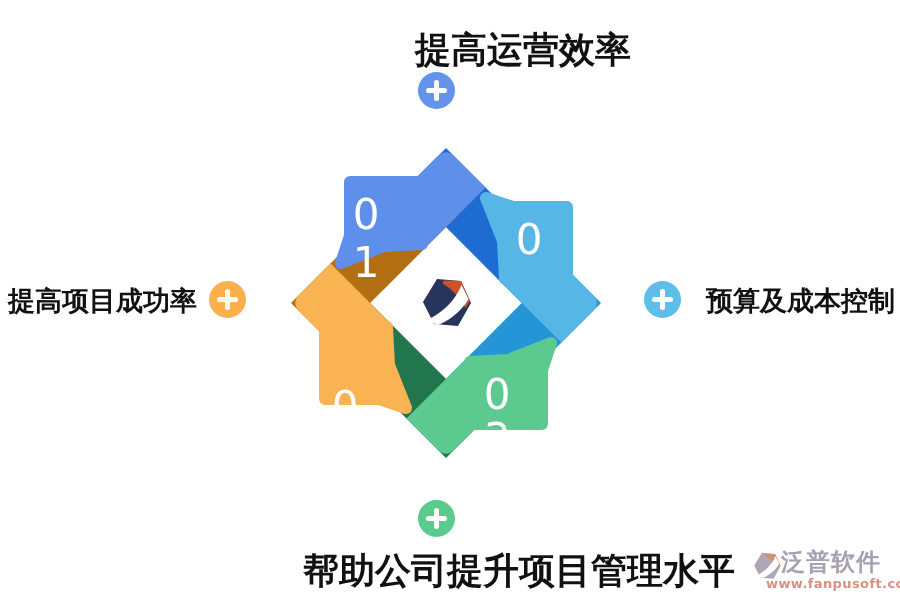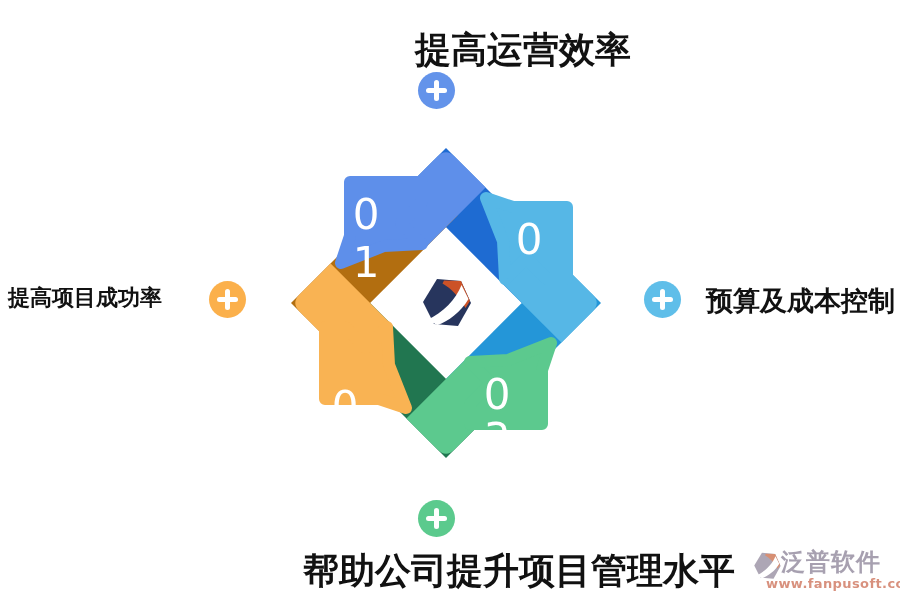--- a/index.html
+++ b/index.html
@@ -2,21 +2,21 @@
 <html><head>
 <meta charset="utf-8">
 <style>
   html,body{margin:0;padding:0;}
   .stage{position:relative;width:900px;height:600px;overflow:hidden;
          font-family:"DejaVu Sans","Liberation Sans",sans-serif;}
   .ring{position:absolute;left:0;top:0;}
   .label{position:absolute;font-weight:700;color:#111;white-space:nowrap;line-height:1;}
   .label-top{left:381px;top:32px;font-size:36px;margin-left:34px;}
   .label-right{left:706px;top:287px;font-size:27px;}
-  .label-left{left:8px;top:287px;font-size:22px;}
+  .label-left{left:8px;top:287px;font-size:27px;}
   .label-bottom{left:303px;top:553px;font-size:36px;}
   .plus{position:absolute;width:37px;height:37px;border-radius:50%;}
   .plus::before{content:"";position:absolute;left:8px;top:15.75px;width:21px;height:5.5px;
                 background:#fff;border-radius:3px;}
   .plus::after{content:"";position:absolute;left:15.75px;top:8px;width:5.5px;height:21px;
                background:#fff;border-radius:3px;}
   .plus-top{left:418px;top:72px;}
   .plus-right{left:644px;top:281px;}
   .plus-left{left:209px;top:281px;}
   .plus-bottom{left:418px;top:500px;}

